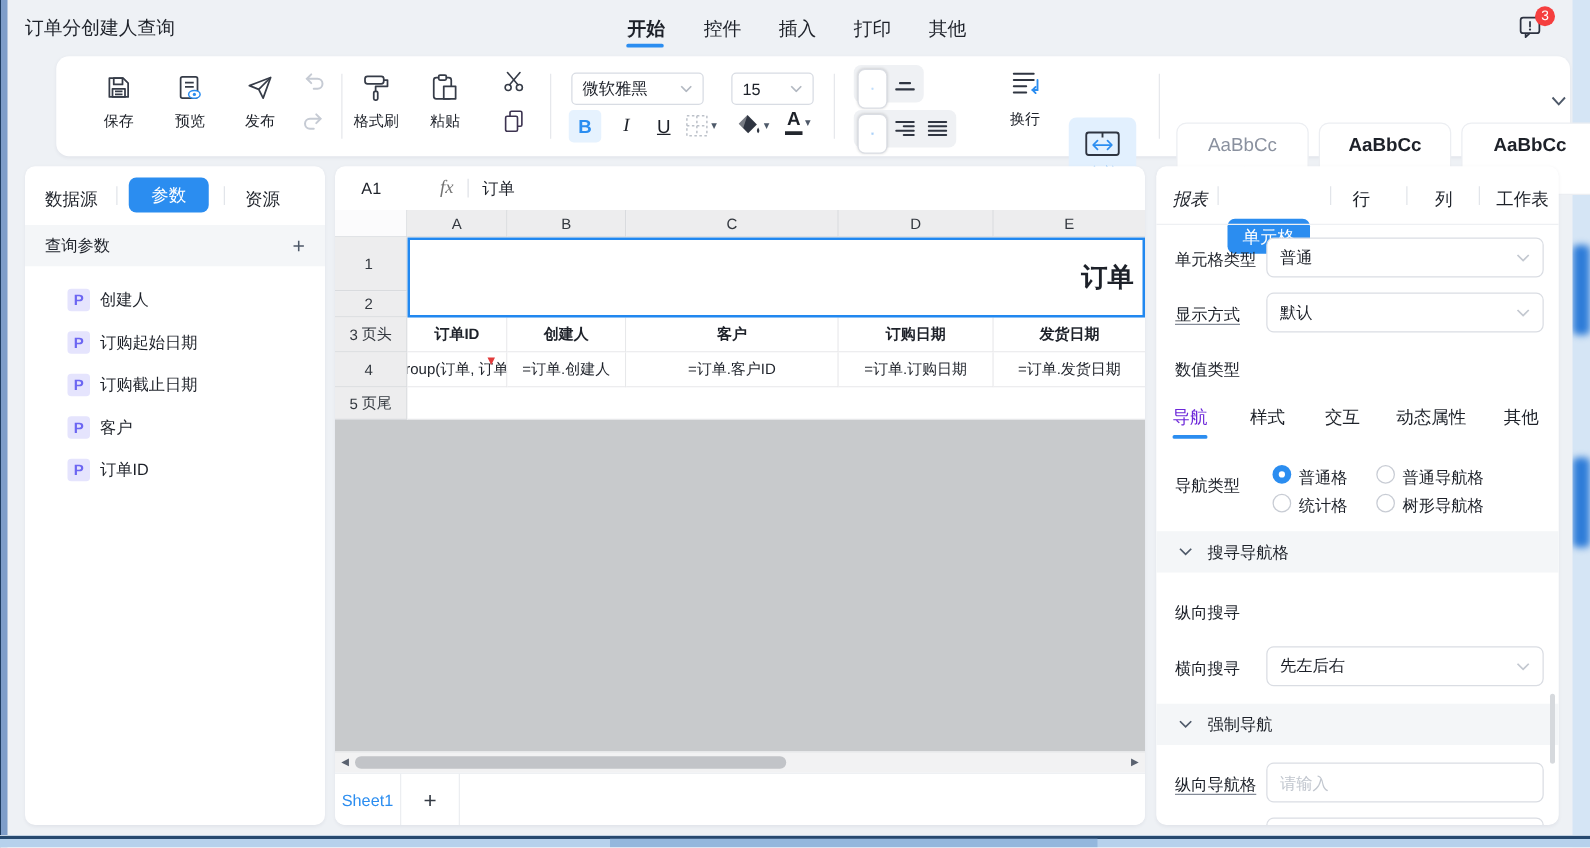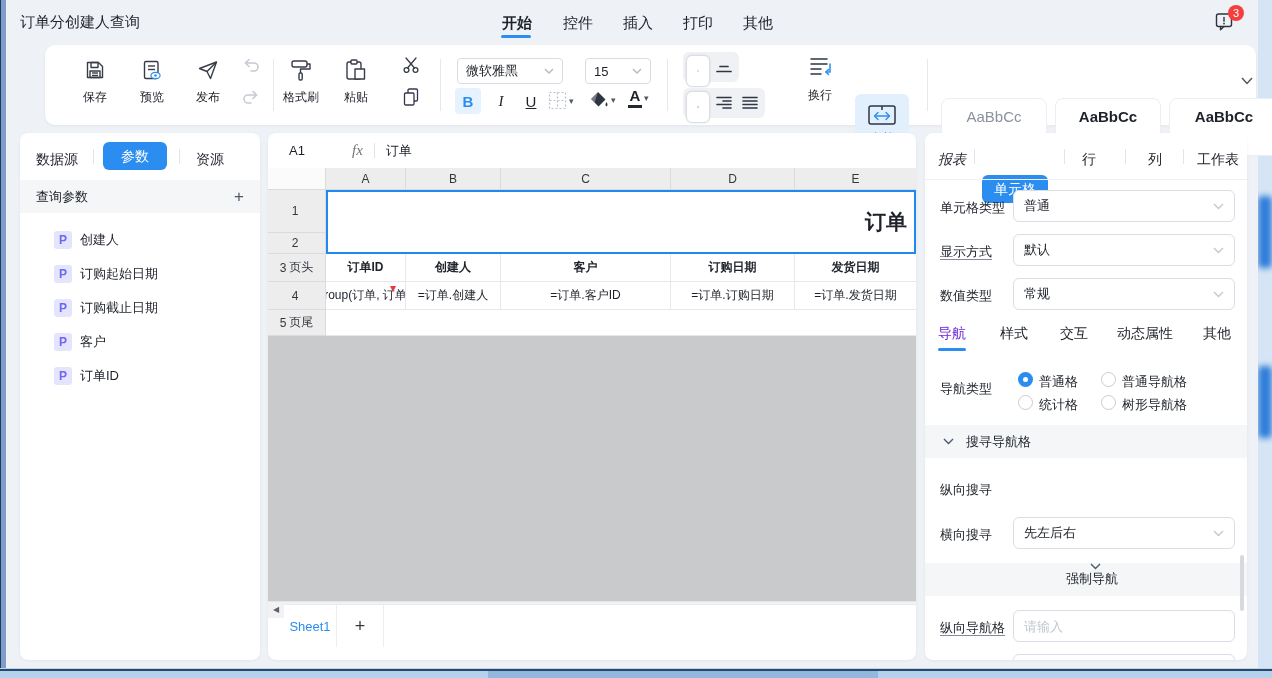--- a/index.html
+++ b/index.html
@@ -510,21 +510,21 @@
     </div>
 
     <div class="canvas-gray" style="top:203px;height:265px;background:#c8cacc;"></div>
 
     <div class="hscroll" style="top:468px;">
       <span class="harrow" style="left:5px;">◀</span>
       <div class="hthumb" style="width:345px;"></div>
       <span class="harrow" style="right:5px;">▶</span>
     </div>
 
-    <div class="sheetbar" style="top:471px;height:42px;margin-left:16px;">
+    <div class="sheetbar" style="top:485px;height:42px;">
       <div class="stab" style="width:53px;color:#2b8df0;font-size:13px;">Sheet1</div>
       <div class="stab" style="width:47px;font-size:18px;color:#353b45;font-weight:300;">+</div>
     </div>
   </div>
 
   <div class="card rp">
     <div class="ptab" style="left:13px;font-style:italic;">报表</div>
     <div class="ptab-div" style="left:49px;"></div>
     <div class="ptab-pill" style="left:57px;width:66px;margin-top:33px;">单元格</div>
     <div class="ptab-div" style="left:139px;"></div>
@@ -545,26 +545,20 @@
 
     <div class="flabel u-label" style="left:15px;top:110px;">显示方式</div>
     <div class="sel" style="left:88px;top:101px;width:222px;">
       <span>默认</span>
       <svg width="11" height="7" viewBox="0 0 11 7" fill="none" stroke="#c3c8d0" stroke-width="1.4">
           <path d="M1 1 L5.5 5.5 L10 1"></path>
         </svg>
     </div>
 
     <div class="flabel" style="left:15px;top:154px;">数值类型</div>
-    <div class="sel" style="left:88px;top:145px;width:222px;">
-      <span>常规</span>
-      <svg width="11" height="7" viewBox="0 0 11 7" fill="none" stroke="#c3c8d0" stroke-width="1.4">
-          <path d="M1 1 L5.5 5.5 L10 1"></path>
-        </svg>
-    </div>
 
     <div class="subtab active" style="left:13px;top:192px;">导航</div>
     <div class="subtab-line" style="left:13px;top:215px;"></div>
     <div class="subtab" style="left:75px;top:192px;">样式</div>
     <div class="subtab" style="left:135px;top:192px;">交互</div>
     <div class="subtab" style="left:192px;top:192px;">动态属性</div>
     <div class="subtab" style="left:278px;top:192px;">其他</div>
 
     <div class="flabel" style="left:15px;top:247px;">导航类型</div>
     <span class="radio on" style="left:93px;top:239px;"></span>
@@ -586,21 +580,21 @@
     <div class="flabel" style="left:15px;top:348px;">纵向搜寻</div>
 
     <div class="flabel" style="left:15px;top:393px;">横向搜寻</div>
     <div class="sel" style="left:88px;top:384px;width:222px;">
       <span>先左后右</span>
       <svg width="11" height="7" viewBox="0 0 11 7" fill="none" stroke="#c3c8d0" stroke-width="1.4">
           <path d="M1 1 L5.5 5.5 L10 1"></path>
         </svg>
     </div>
 
-    <div class="sect-bar" style="top:430px;flex-direction:column;">
+    <div class="sect-bar" style="top:430px;">
       <svg style="margin-left:18px;" width="11" height="7" viewBox="0 0 11 7" fill="none" stroke="#4e5969" stroke-width="1.4">
           <path d="M1 1 L5.5 5.5 L10 1"></path>
         </svg>
       <span class="t" style="margin-left:12px;">强制导航</span>
     </div>
 
     <div class="flabel u-label" style="left:15px;top:486px;">纵向导航格</div>
     <input class="txtin" style="left: 88px; top: 477px;" placeholder="请输入">
     <input class="txtin" style="left: 88px; top: 521px;">
 

